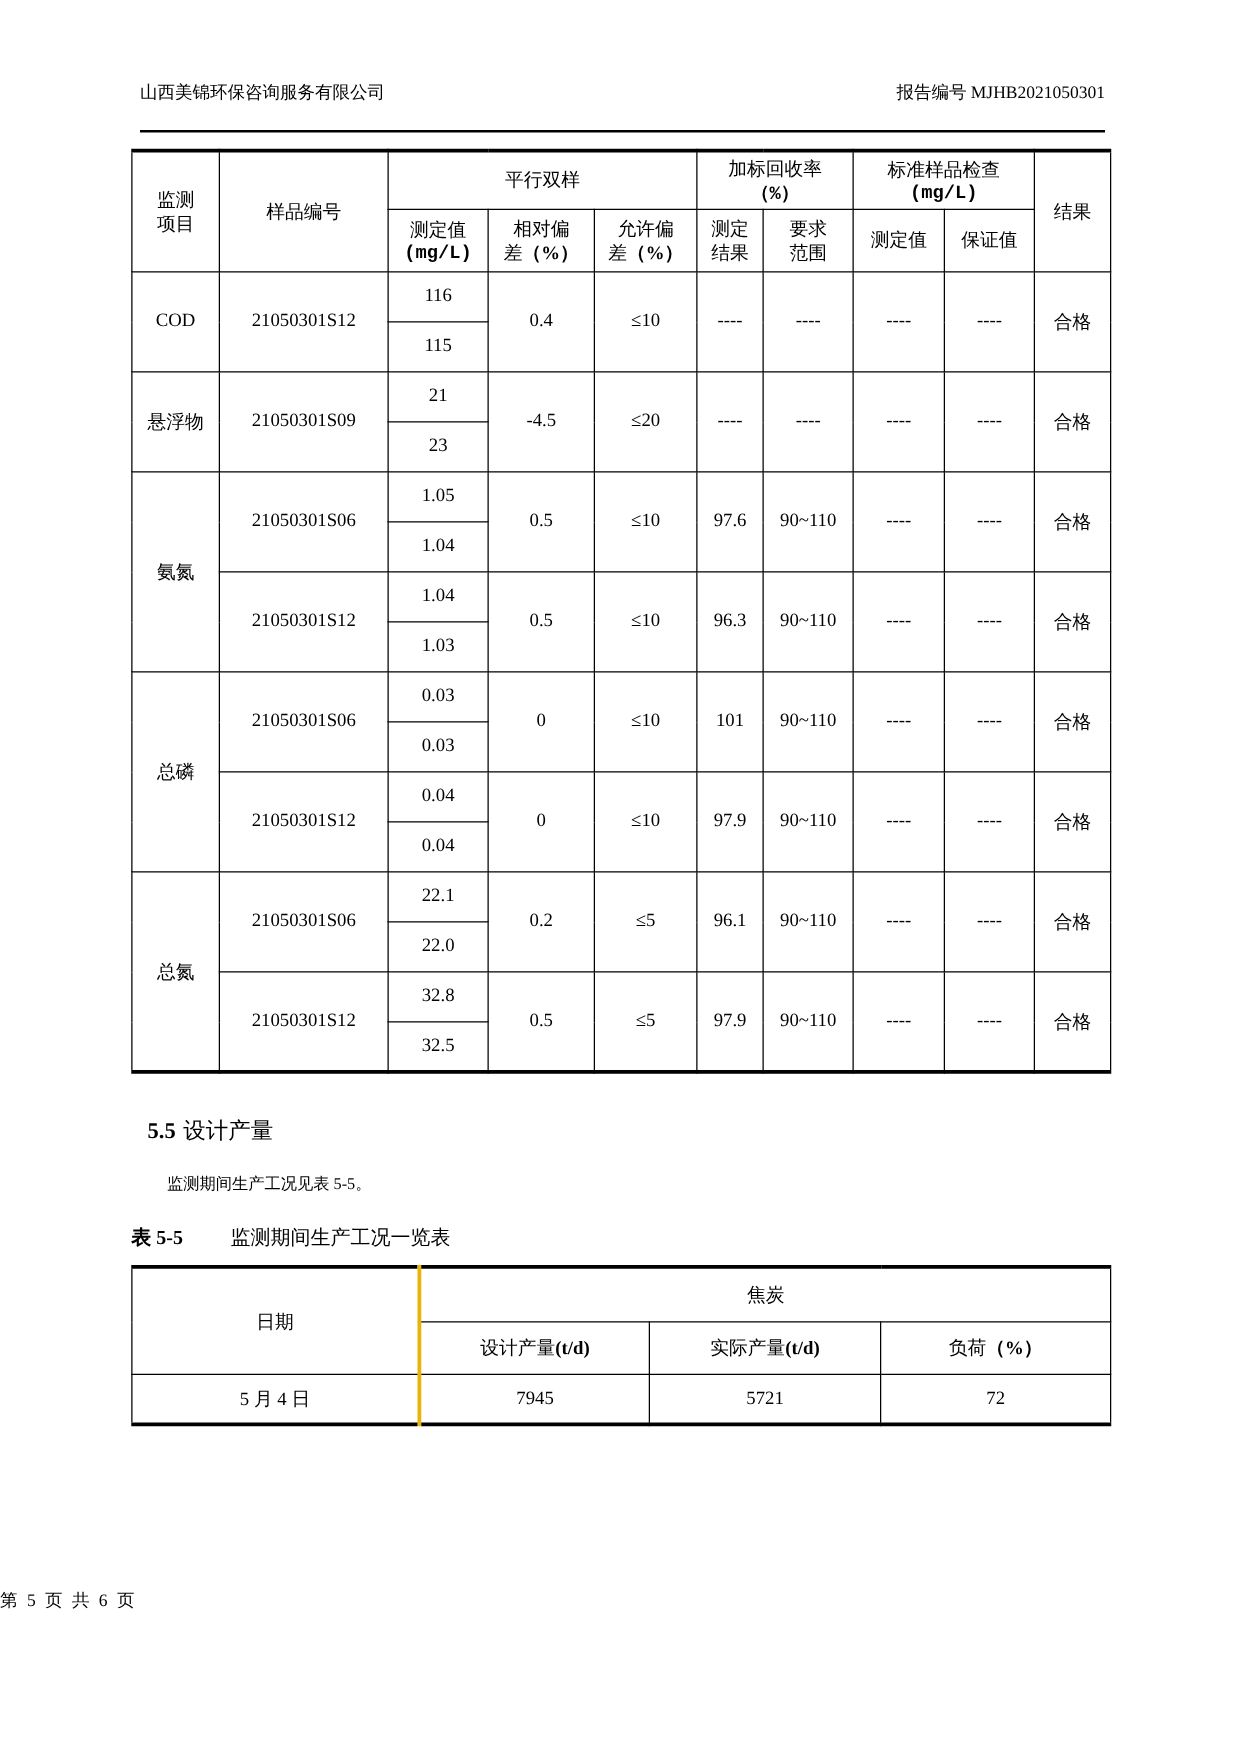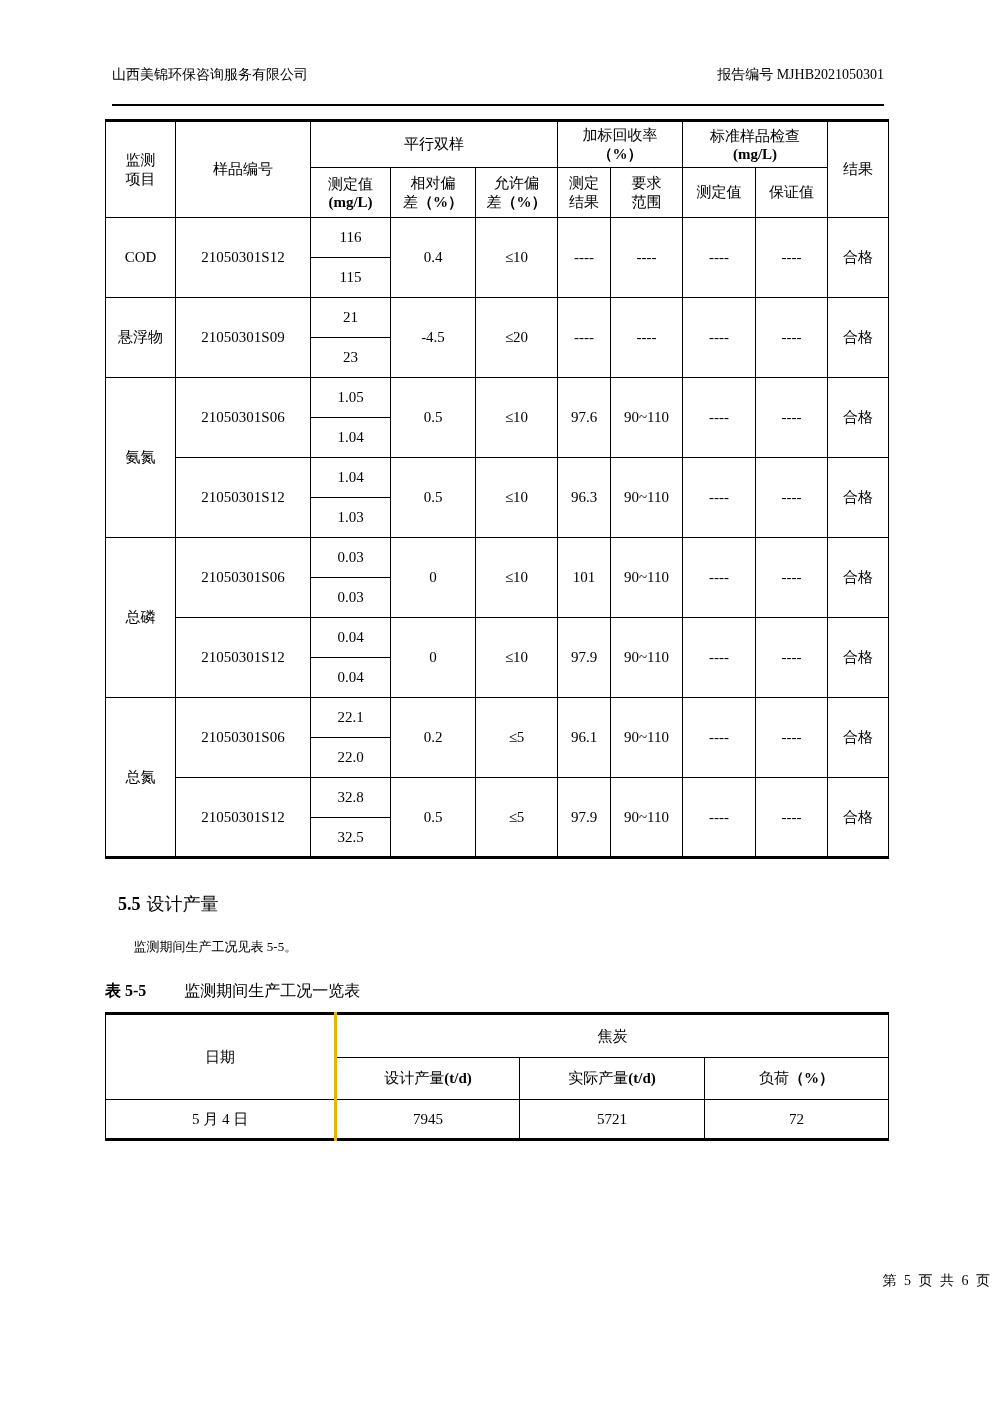--- a/index.html
+++ b/index.html
@@ -18,21 +18,21 @@
     font-size:14px; line-height:18px;
     padding-bottom:20px;
     border-bottom:2px solid #000;
   }
 
   
   table { border-collapse:collapse; table-layout:fixed; }
   td, th { border:1px solid #000; text-align:center; vertical-align:middle;
            font-size:15px; font-weight:normal; padding:1px 2px; overflow:hidden; }
   .pre-line { white-space:pre-line;text-align:center; }
-  .blk { display:block; }
+  .blk { display:block;font-family:Liberation Mono, monospace; }
   b { font-weight:bold; }
 
   .qc-table {
     position:absolute; top:119px; left:105px; width:783px;
     border-top:3px solid #000; border-bottom:3px solid #000;
     border-left:1px solid #000; border-right:1px solid #000;
   }
   .qc-table thead tr.h1 { height:47px; }
   .qc-table thead tr.h2 { height:50px; }
   .qc-table tbody tr { height:40px; }
@@ -60,21 +60,21 @@
     border-left:1px solid #000; border-right:1px solid #000;
   }
   .prod-table tr.h1 { height:44px; }
   .prod-table tr.h2 { height:42px; }
   .prod-table tr.d1 { height:40px; }
   .prod-table .date-col { border-right:3px solid #eab308; }
 
   
   .page-footer {
     position:absolute; top:1272px; left:0; width:992px;
-    text-align:right; font-size:14px; letter-spacing:2px;padding-left:20px;
+    text-align:left; font-size:14px; letter-spacing:2px;
   }
 </style>
 </head>
 <body>
 
 <div class="page-header">
   <span>山西美锦环保咨询服务有限公司</span>
   <span>报告编号 MJHB2021050301</span>
 </div>
 

